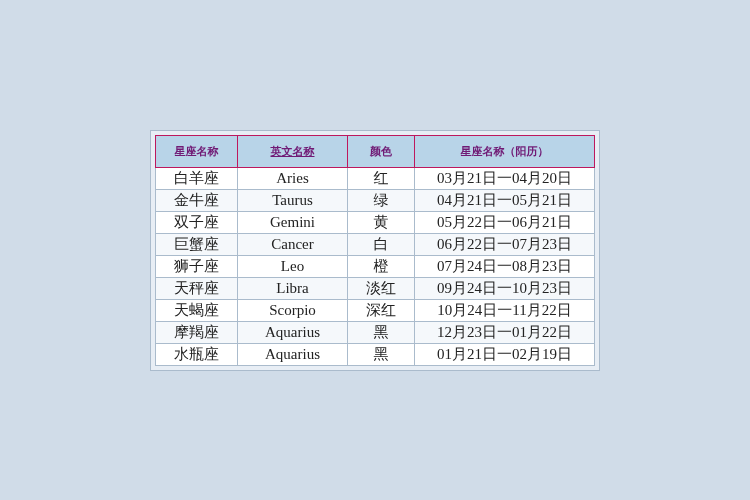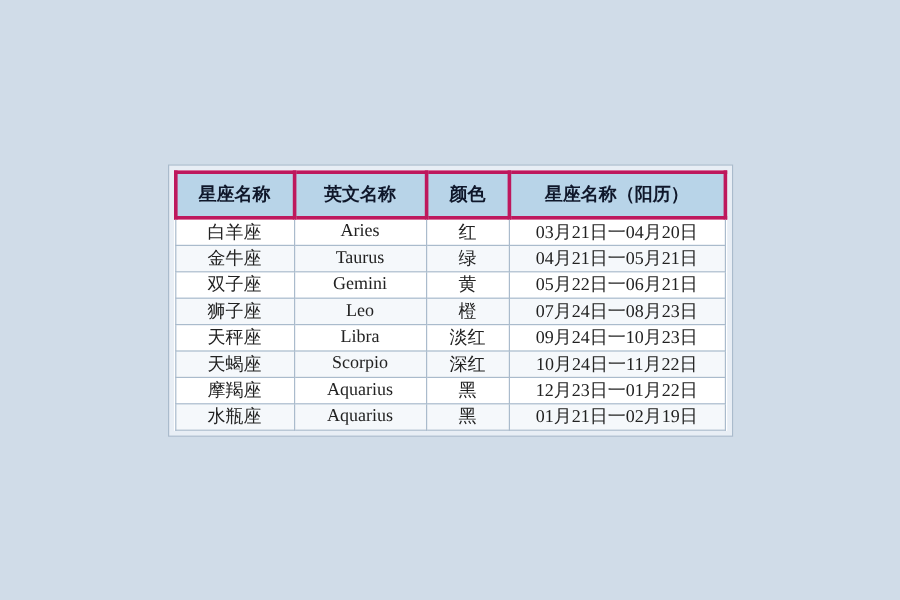--- a/index.html
+++ b/index.html
@@ -24,46 +24,46 @@
       padding: 4px;
     }
 
     table {
       border-collapse: collapse;
       background-color: #ffffff;
     }
 
     th {
       background-color: #b8d4e8;
-      border: 3px solid #be185d;
+      border: 1px solid #be185d;
       padding: 8px 18px;
       text-align: center;
-      font-size: 15px;
+      font-size: 11px;
       font-weight: bold;
-      color: #0f172a;
+      color: #701a75;
     }
 
     td {
       border: 1px solid #aabbcc;
       padding: 1px 18px;
       text-align: center;
       font-size: 15px;
       color: #222;
     }
 
     tr:nth-child(even) td {
       background-color: #f5f8fb;
     }
 
     tr:nth-child(odd) td {
       background-color: #ffffff;
     }
 
     .col-zh { min-width: 80px; }
-    .col-en { min-width: 110px; }
+    .col-en { min-width: 110px; text-decoration: underline; }
     .col-color { min-width: 50px; font-family: Liberation Mono, monospace; }
     .col-date { min-width: 180px; }
   </style>
 </head>
 <body>
 
 <div class="table-container">
   <table>
     <thead>
       <tr>
@@ -86,20 +86,26 @@
           <td>绿</td>
           <td>04月21日一05月21日</td>
         </tr>
         <tr>
           <td>双子座</td>
           <td>Gemini</td>
           <td>黄</td>
           <td>05月22日一06月21日</td>
         </tr>
         <tr>
+          <td>巨蟹座</td>
+          <td>Cancer</td>
+          <td>白</td>
+          <td>06月22日一07月23日</td>
+        </tr>
+        <tr>
           <td>狮子座</td>
           <td>Leo</td>
           <td>橙</td>
           <td>07月24日一08月23日</td>
         </tr>
         <tr>
           <td>天秤座</td>
           <td>Libra</td>
           <td>淡红</td>
           <td>09月24日一10月23日</td>

